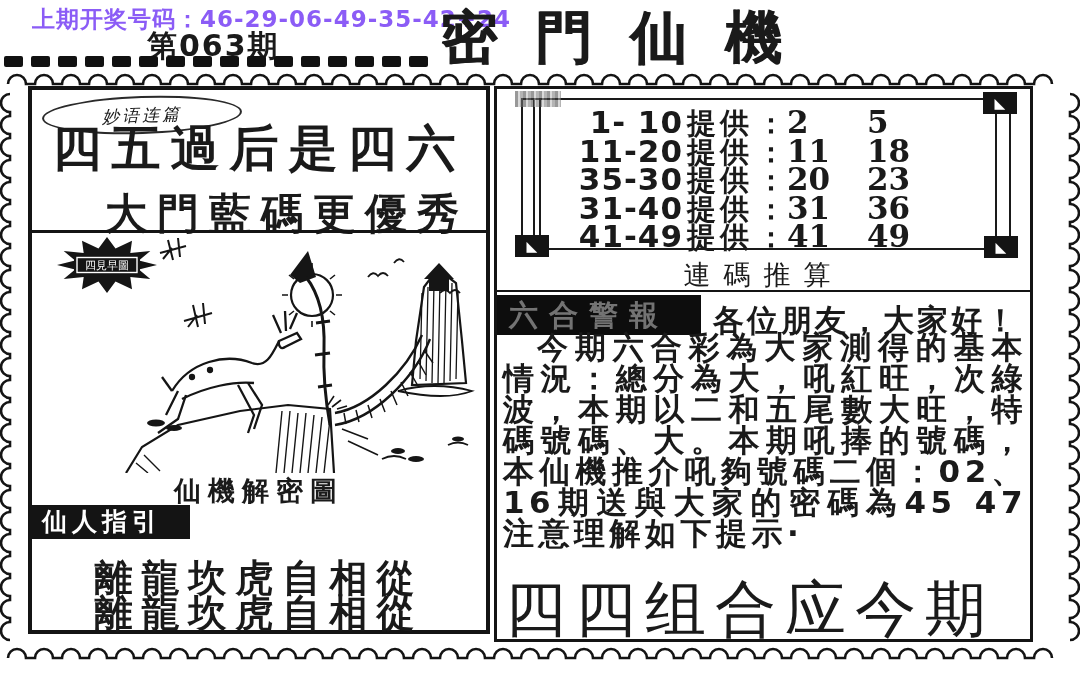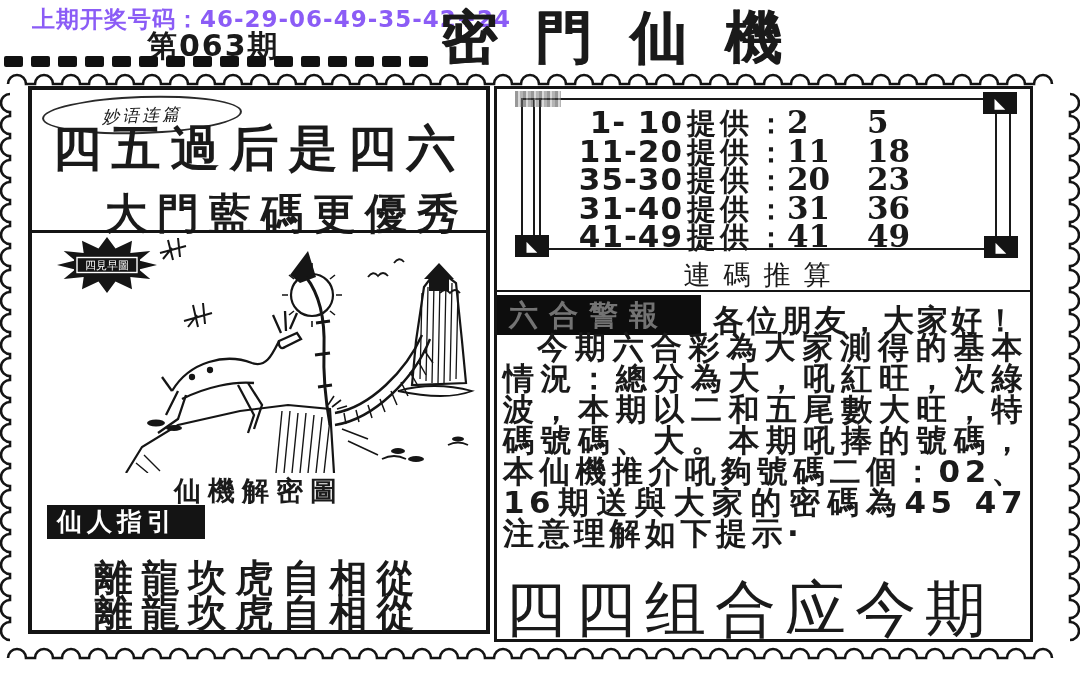--- a/index.html
+++ b/index.html
@@ -18,21 +18,21 @@
   .oval-tag{position:absolute;left:10px;top:6px;width:196px;height:34px;border:2px solid #2a2a2a;
             border-radius:50%;display:flex;align-items:center;justify-content:center;
             font-size:17px;font-style:italic;letter-spacing:3px;transform:rotate(-2deg);}
   .verse{position:absolute;left:0;width:454px;text-align:center;font-weight:bold;white-space:nowrap;}
   .v-top1{top:26px;font-size:49px;letter-spacing:10px;}
   .v-top2{top:96px;font-size:42px;letter-spacing:10px;margin-left:28px;}
   .hdiv{position:absolute;left:0;top:140px;width:454px;height:3px;background:#141414;}
   .scene{position:absolute;left:0;top:143px;width:454px;height:240px;}
   .scene-caption{position:absolute;left:0;top:383px;width:454px;text-align:center;
                  font-size:27px;font-weight:bold;letter-spacing:7px;}
-  .guide-tag{position:absolute;left:15px;top:415px;width:158px;height:34px;background:#141414;color:#fff;
+  .guide-tag{position:absolute;left:0;top:415px;width:158px;height:34px;background:#141414;color:#fff;
              font-size:25px;font-weight:bold;letter-spacing:5px;line-height:34px;padding-left:10px;box-sizing:border-box;}
   .v-bot1{top:452px;font-size:38px;letter-spacing:9px;margin-top:11px;}
   .v-bot2{top:498px;font-size:38px;letter-spacing:9px;}
   
   .right-box{position:absolute;left:494px;top:86px;width:533px;height:550px;border:3px solid #141414;background:#fff;}
   .num-frame{position:absolute;left:24px;top:9px;width:486px;height:148px;border:2px solid #1a1a1a;}
   .vline{position:absolute;top:0;bottom:0;width:2px;background:#1a1a1a;}
   .vl1{left:10px}.vl2{left:16px}.vl3{right:12px}
   .cnr{position:absolute;width:34px;height:22px;background:#141414;color:#fff;font-size:14px;
        line-height:22px;text-align:center;}

